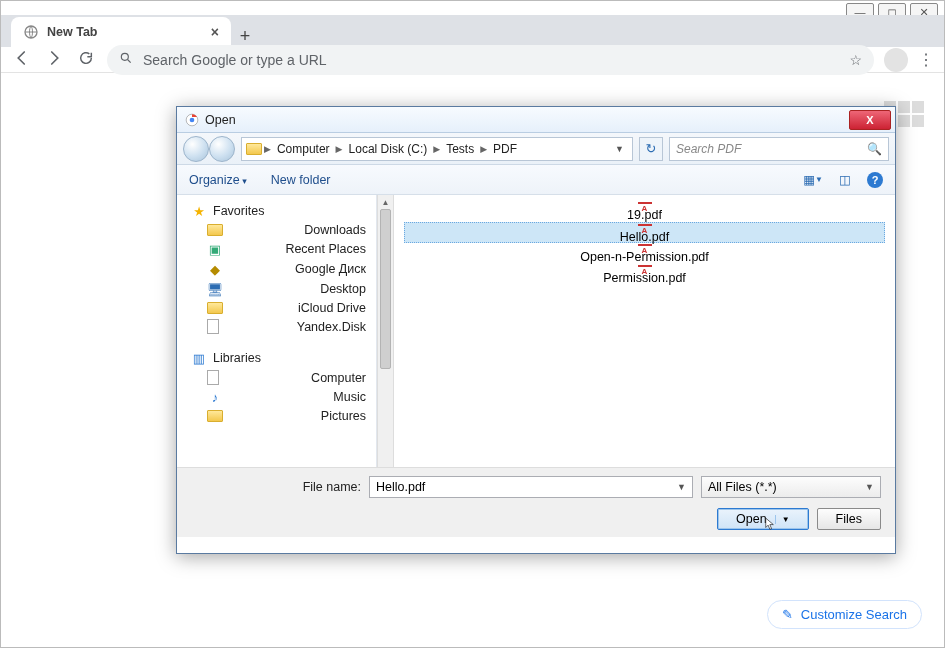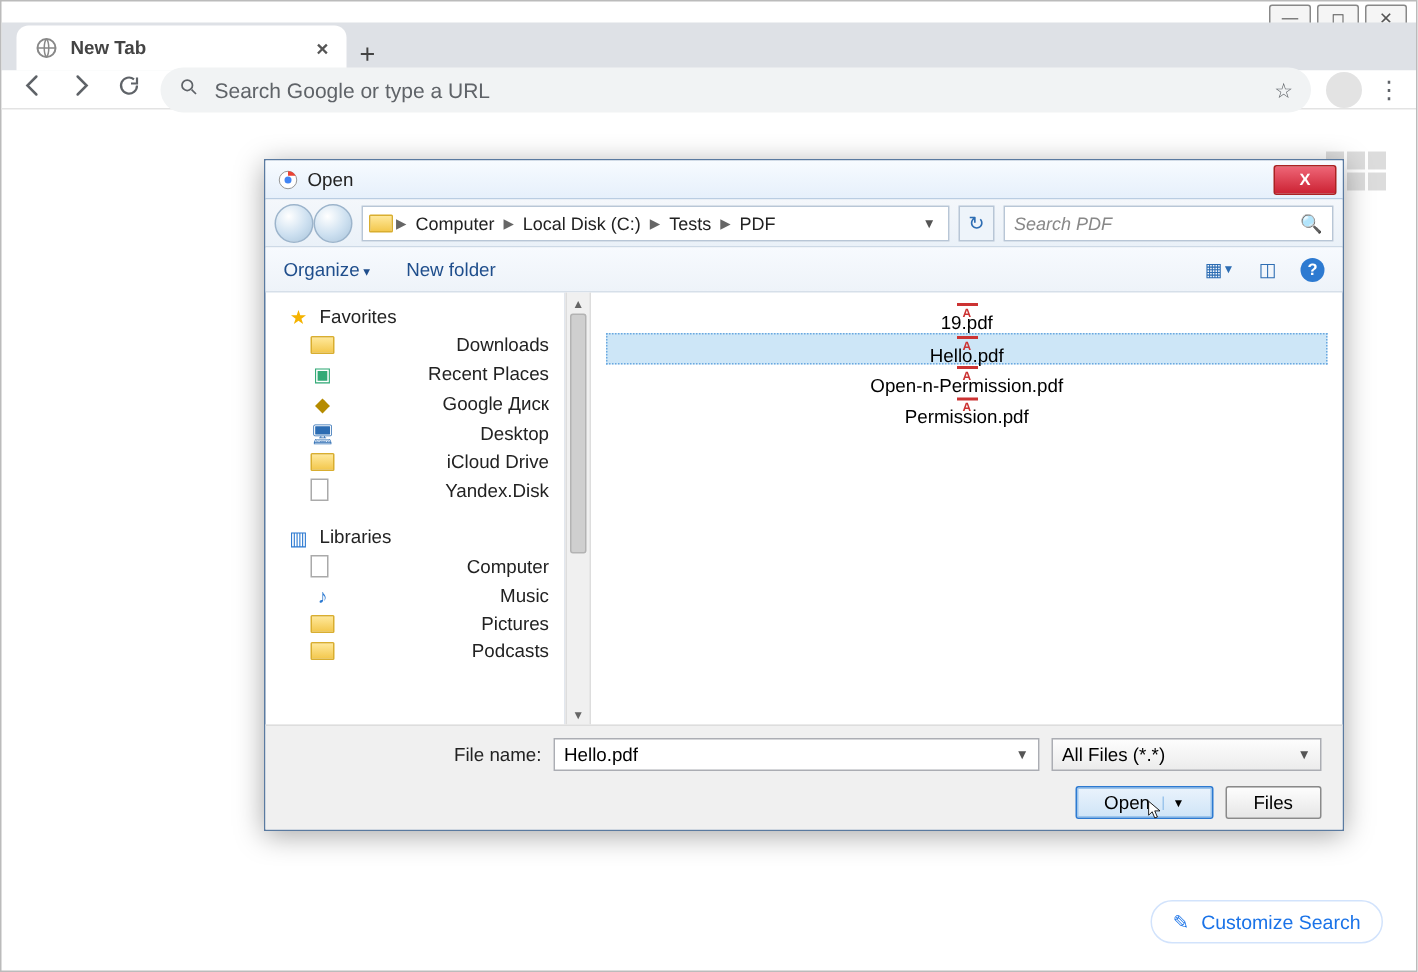--- a/index.html
+++ b/index.html
@@ -71,21 +71,21 @@
 .scroll .arr{ position:absolute; left:0; right:0; height:14px; display:flex;align-items:center;justify-content:center; color:#666; font-size:8px;}
 .scroll .up{top:0;} .scroll .dn{bottom:0;}
 
 .files{ flex:1; padding:6px 10px; font-size:12.5px;}
 .frow{ display:flex; align-items:center; gap:6px; padding:1px 4px; height:21px;flex-direction:column;}
 .frow.sel{ background:#cde6f7; border:1px dotted #6aa8e0;}
 .pdf-ico{ width:14px;height:16px; position:relative;}
 .pdf-ico::before{content:"";position:absolute;inset:0;border:1px solid #c33;background:#fff;}
 .pdf-ico::after{content:"A";position:absolute;top:2px;left:2px;right:2px;font-size:8px;color:#c33;font-weight:bold;text-align:center;}
 
-.dlg-foot{ position:absolute; bottom:0; left:0; right:0; height:70px; background:#f0f0f0; border-top:1px solid #ddd; padding:8px 14px; font-size:12.5px;}
+.dlg-foot{ position:absolute; bottom:16px; left:0; right:0; height:70px; background:#f0f0f0; border-top:1px solid #ddd; padding:8px 14px; font-size:12.5px;}
 .fn-row{ display:flex; align-items:center; gap:8px; margin-bottom:10px;}
 .fn-row label{ width:170px; text-align:right; color:#222;}
 .fn-input{ flex:1; height:22px; border:1px solid #abadb3; background:#fff; padding:0 6px; display:flex; align-items:center;}
 .fn-input .dd{margin-left:auto;color:#555;font-size:9px;}
 .filter{ width:180px; height:22px; border:1px solid #abadb3; background:linear-gradient(#fdfdfd,#ececec); padding:0 6px; display:flex;align-items:center;}
 .filter .dd{margin-left:auto;color:#555;font-size:9px;}
 .btn-row{ display:flex; justify-content:flex-end; gap:8px;}
 .btn{ height:22px; padding:0 18px; border:1px solid #8a8a8a; background:linear-gradient(#fdfdfd,#e6e6e6); border-radius:2px; display:flex;align-items:center;}
 .btn.primary{ border:1px solid #2d7ad1; background:linear-gradient(#eaf3fc,#cfe4f7); box-shadow:0 0 0 1px #9cc5ec inset; position:relative;}
 .btn.primary .split{ border-left:1px solid #9cc5ec; padding-left:6px; margin-left:8px; font-size:8px;}
@@ -233,24 +233,20 @@
           <span>Computer</span>
         </div>
       <div class="item">
           <span class="ico music-ico">♪</span>
           <span>Music</span>
         </div>
       <div class="item">
           <span class="ico folder-ico"></span>
           <span>Pictures</span>
         </div>
-      <div class="item">
-          <span class="ico folder-ico"></span>
-          <span>Podcasts</span>
-        </div>
     </div>
     <div class="scroll">
       <div class="arr up">▲</div>
       <div class="thumb"></div>
       <div class="arr dn">▼</div>
     </div>
     <div class="files">
       <div class="frow">
           <span class="pdf-ico"></span>
           <span>19.pdf</span>

